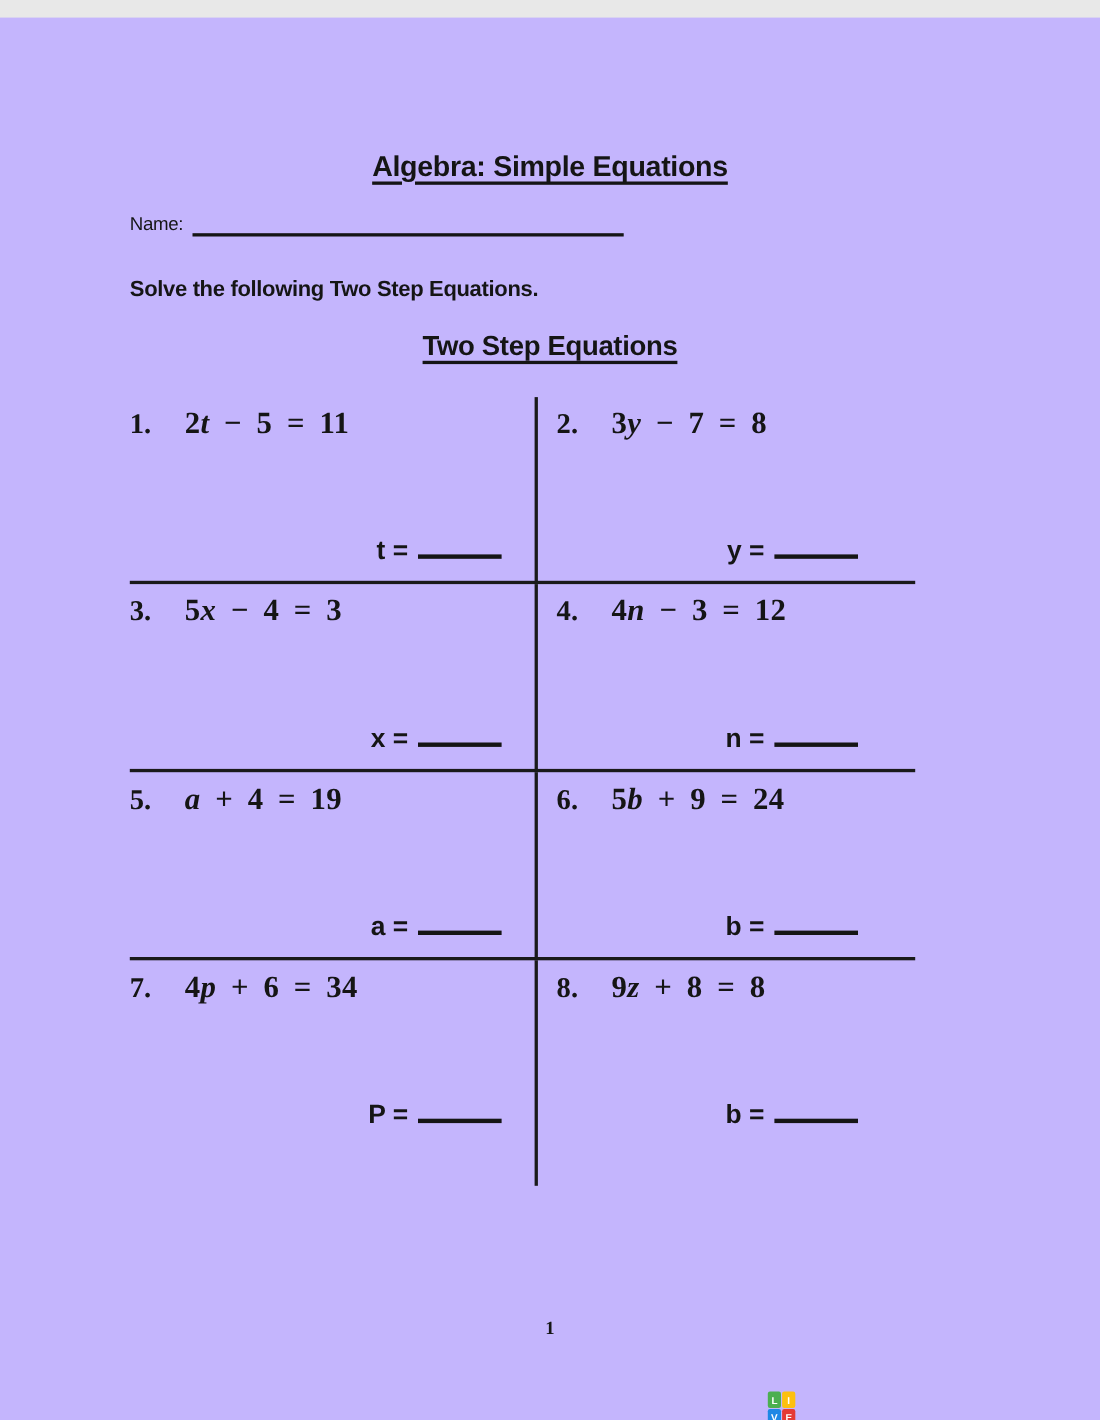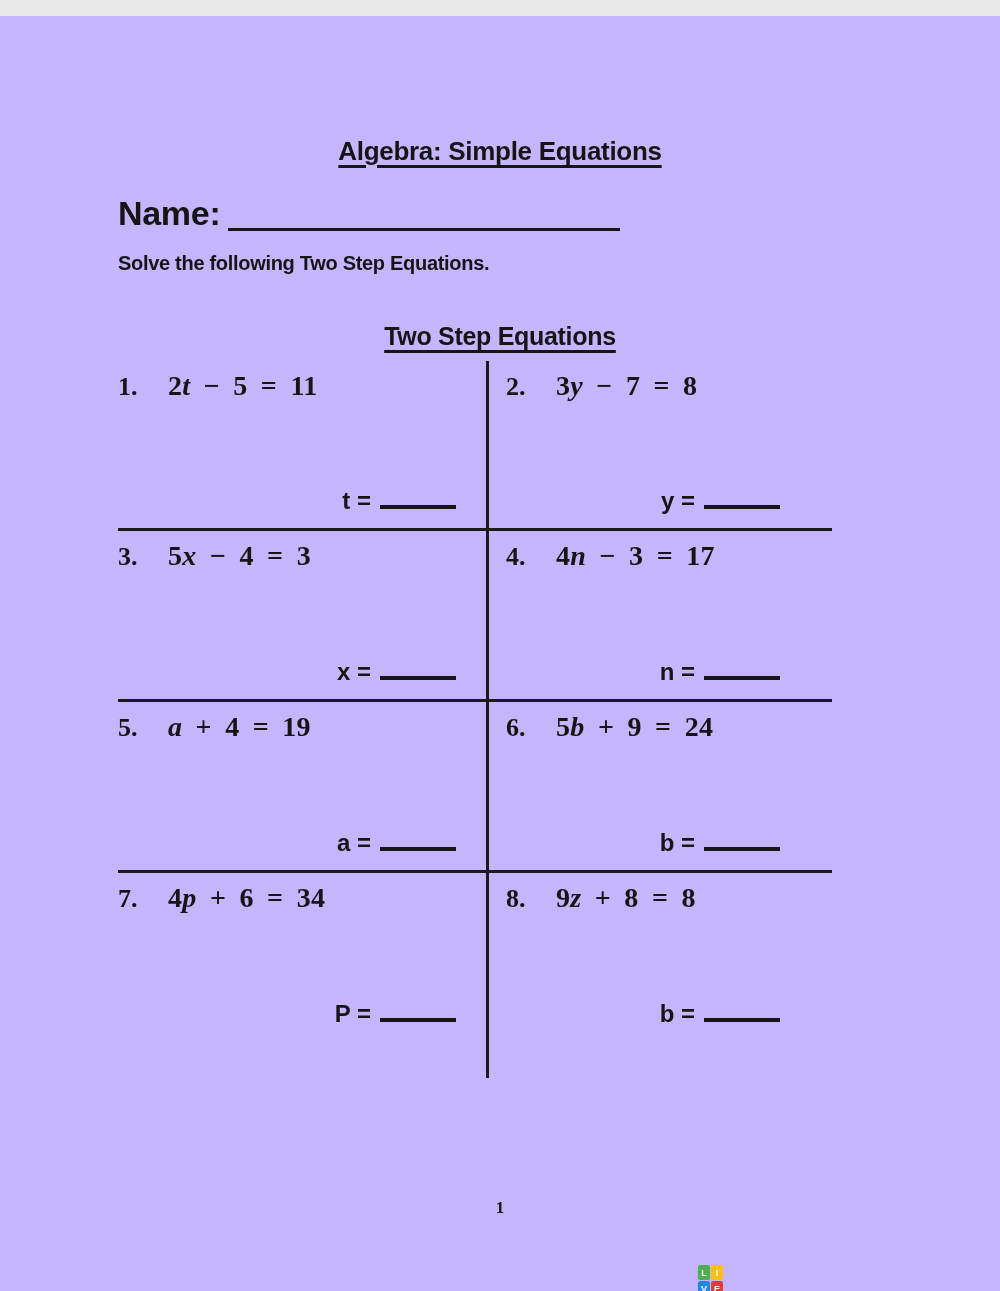--- a/index.html
+++ b/index.html
@@ -21,36 +21,36 @@
   }
   .title {
     display: inline-block;
     font-size: 26px; font-weight: bold; letter-spacing: -0.3px;
     text-decoration: underline;
     text-decoration-thickness: 2.5px;
     text-underline-offset: 5px;
   }
   .name-row {
     position: absolute; top: 178px; left: 118px;
-    font-size: 34px; font-weight: bold; letter-spacing: -0.3px;
+    font-size: 17px; font-weight: normal; letter-spacing: -0.3px;
     white-space: nowrap;
   }
   .name-blank {
     display: inline-block;
     width: 392px; height: 1em;
     border-bottom: 3px solid #151515;
     margin-left: 8px;
     vertical-align: -6px;
   }
   .instruction {
     position: absolute; top: 236px; left: 118px;
     font-size: 20px; font-weight: bold; letter-spacing: -0.3px;
   }
   .section-row {
-    position: absolute; top: 306px; left: 0; width: 100%;
+    position: absolute; top: 285px; left: 0; width: 100%;
     text-align: center;
   }
   .section-title {
     display: inline-block;
     font-size: 25px; font-weight: bold; letter-spacing: -0.3px;
     text-decoration: underline;
     text-decoration-thickness: 2.5px;
     text-underline-offset: 5px;
   }
   
@@ -170,21 +170,21 @@
       </div>
       <div class="ans-line">
         <span>x =</span>
         <span class="ans-blank"></span>
       </div>
     </div>
 
     <div class="cell col-right row-mid">
       <div class="eq-line">
         <span class="pnum">4.</span>
-        <span class="eq"><span>4</span><span class="var">n</span><span> − 3 = 17</span></span>
+        <span class="eq"><span>4</span><span class="var">n</span><span> − 3 = 12</span></span>
       </div>
       <div class="ans-line">
         <span>n =</span>
         <span class="ans-blank"></span>
       </div>
     </div>
 
     <div class="cell col-left row-mid">
       <div class="eq-line">
         <span class="pnum">5.</span>

